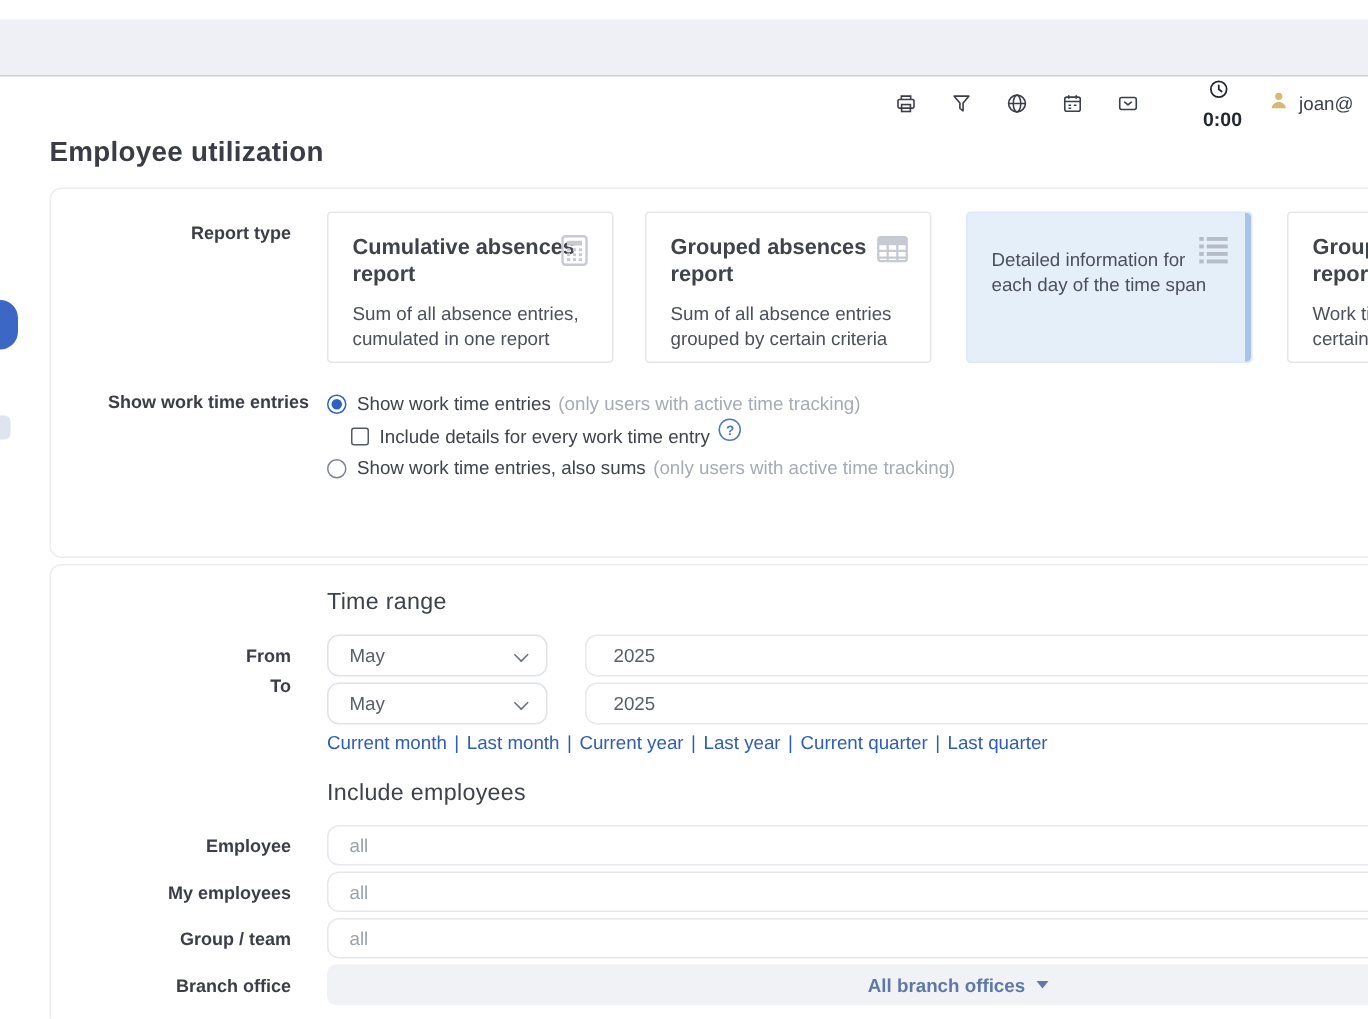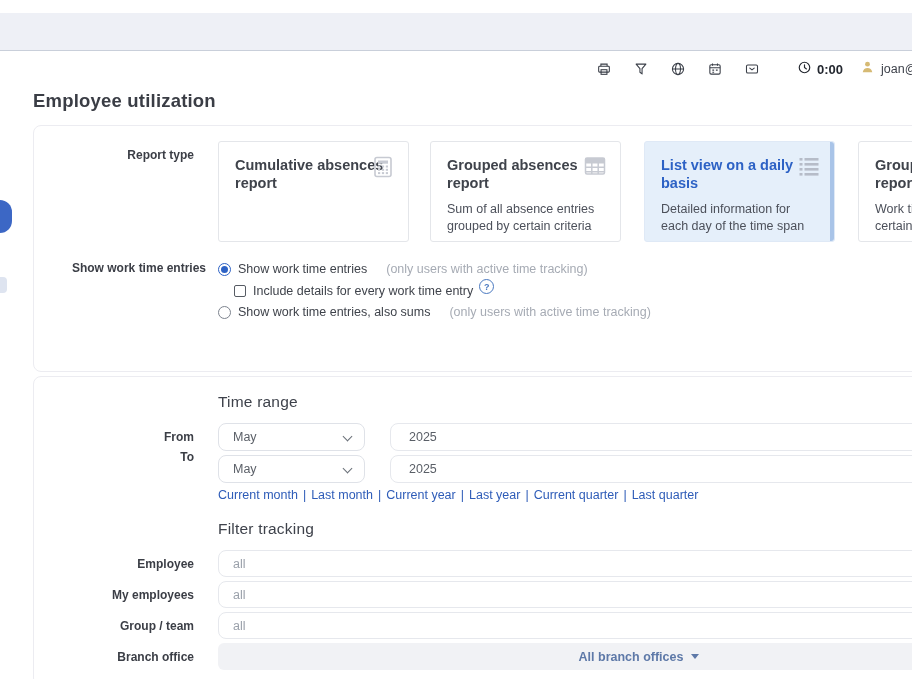--- a/index.html
+++ b/index.html
@@ -8,21 +8,21 @@
     background:#ffffff;font-family:"Liberation Sans",sans-serif;
     -webkit-font-smoothing:antialiased;
   }
   
   .top-strip{position:absolute;left:0;top:0;width:100%;height:13px;background:#ffffff;}
   .top-band{position:absolute;left:0;top:13px;width:100%;height:37px;background:#eef0f6;border-bottom:1px solid #c9cfda;}
   
   .toolbar{position:absolute;left:596px;top:60px;height:18px;display:flex;align-items:center;}
   .tb-icon{width:16px;height:16px;margin-right:21px;display:flex;align-items:center;justify-content:center;cursor:pointer;}
   .tb-icon svg{display:block;}
-  .timer{display:flex;align-items:center;margin-left:16px;cursor:pointer;}
+  .timer{display:flex;align-items:center;margin-left:16px;cursor:pointer;flex-direction:column;}
   .timer-text{font-size:13px;font-weight:700;color:#23272f;margin-left:5px;}
   .user-chip{display:flex;align-items:center;margin-left:17px;cursor:pointer;}
   .user-email{font-size:12.5px;color:#3d414a;margin-left:6px;white-space:nowrap;}
   
   .page-title{position:absolute;left:33px;top:90px;font-size:18.5px;font-weight:700;color:#3a3d45;letter-spacing:.2px;}
   
   .panel{position:absolute;left:33px;width:1012px;background:#fff;border:1px solid #ececf1;border-radius:8px;box-sizing:border-box;}
   .panel-1{top:125px;height:247px;}
   .panel-2{top:376px;height:310px;}
   .field-label{position:absolute;font-size:12px;font-weight:700;color:#3b3e46;text-align:right;white-space:nowrap;}
@@ -34,21 +34,21 @@
   .card-desc{font-size:12.5px;color:#4c505a;line-height:17px;margin-top:9px;}
   .card-icon{position:absolute;top:13px;right:12px;}
   .card-stripe{position:absolute;right:0;top:0;width:4px;height:100%;background:#a9c4e8;border-radius:0 3px 3px 0;}
   
   .opt-row{position:absolute;display:flex;align-items:center;cursor:pointer;white-space:nowrap;}
   .radio{width:13px;height:13px;border:1px solid #7d838e;border-radius:50%;box-sizing:border-box;margin-right:7px;flex:0 0 auto;position:relative;background:#fff;}
   .radio.on{border-color:#2d62c5;}
   .radio.on::after{content:"";position:absolute;left:2px;top:2px;width:7px;height:7px;border-radius:50%;background:#2d62c5;}
   .checkbox{width:12px;height:12px;border:1px solid #565b63;border-radius:2px;box-sizing:border-box;margin-right:7px;background:#fff;flex:0 0 auto;}
   .opt-text{font-size:12.5px;color:#3f434b;}
-  .opt-note{font-size:12.5px;color:#a6abb4;margin-left:19px;}
+  .opt-note{font-size:12.5px;color:#a6abb4;margin-left:5px;}
   .help-icon{width:13px;height:13px;border:1px solid #4a79c0;border-radius:50%;margin-left:6px;font-size:9px;font-weight:700;color:#4a79c0;display:flex;align-items:center;justify-content:center;position:relative;top:-4px;cursor:pointer;}
   
   .section-heading{position:absolute;font-size:15.5px;color:#3e424b;letter-spacing:.2px;text-align:center;}
   
   .fake-select{position:absolute;width:147px;height:28px;border:1px solid #dfe2e8;border-radius:8px;background:#fff;box-sizing:border-box;display:flex;align-items:center;padding-left:14px;font-size:12.5px;color:#5a5f67;cursor:pointer;}
   .chev{position:absolute;right:13px;top:9px;width:6px;height:6px;border-right:1.4px solid #6a7078;border-bottom:1.4px solid #6a7078;transform:rotate(45deg);}
   .text-input{position:absolute;height:28px;border:1px solid #e6e8ed;border-radius:8px;background:#fff;box-sizing:border-box;font-size:12.5px;color:#5a5f67;font-family:"Liberation Sans",sans-serif;outline:none;}
   .year-input{padding-left:18px;width:660px;}
   .filter-input{padding-left:14px;width:832px;height:27px;}
   .filter-input::placeholder{color:#9aa0aa;opacity:1;}
@@ -126,20 +126,21 @@
 
 <div class="floater-blue"></div>
 <div class="floater-gray"></div>
 
 <div class="panel panel-1">
 
   <div class="field-label" style="left:0;top:22px;width:160px;">Report type</div>
 
   <div class="card" style="left:184px;">
     <div class="card-title">Cumulative absences report</div>
+    <div class="card-desc">Sum of all absence entries, cumulated in one report</div>
     <div class="card-icon">
       <svg width="26" height="24" viewBox="0 0 26 24" fill="#c7cad2">
         <rect x="5" y="2.5" width="16" height="19" rx="2" fill="none" stroke="#c7cad2" stroke-width="1.6"></rect>
         <rect x="8" y="5.5" width="10" height="3.2"></rect>
         <rect x="8" y="10.5" width="2.2" height="2"></rect>
           <rect x="11.9" y="10.5" width="2.2" height="2"></rect>
           <rect x="15.8" y="10.5" width="2.2" height="2"></rect>
         <rect x="8" y="13.8" width="2.2" height="2"></rect>
           <rect x="11.9" y="13.8" width="2.2" height="2"></rect>
           <rect x="15.8" y="13.8" width="2.2" height="2"></rect>
@@ -156,21 +157,20 @@
     <div class="card-icon">
       <svg width="26" height="22" viewBox="0 0 26 22" fill="none" stroke="#c7cad2" stroke-width="1.5">
         <rect x="3.5" y="3" width="19" height="16" rx="1.5"></rect>
         <path d="M3.5 7.8h19M3.5 12.3h19M3.5 16.8h19M9.8 3v16M16.2 3v16"></path>
         <rect x="3.5" y="3" width="19" height="4.8" fill="#c7cad2" stroke="none"></rect>
       </svg>
     </div>
   </div>
 
   <div class="card selected" style="left:610px;">
-    <div class="card-title">List view on a daily basis</div>
     <div class="card-desc">Detailed information for each day of the time span</div>
     <div class="card-icon">
       <svg width="26" height="22" viewBox="0 0 26 22" fill="#b6bcc8">
         <rect x="8.5" y="3" width="14" height="2.6"></rect>
           <rect x="3.5" y="3" width="3" height="2.6"></rect>
         <rect x="8.5" y="8" width="14" height="2.6"></rect>
           <rect x="3.5" y="8" width="3" height="2.6"></rect>
         <rect x="8.5" y="13" width="14" height="2.6"></rect>
           <rect x="3.5" y="13" width="3" height="2.6"></rect>
         <rect x="8.5" y="18" width="14" height="2.6"></rect>
@@ -223,21 +223,21 @@
   <div class="fake-select" style="left:184px;top:78px;">
     <span>May</span>
     <span class="chev"></span>
   </div>
   <input class="text-input year-input" style="left: 356px; top: 78px;" value="2025">
 
   <div class="quick-links" style="left:184px;top:111px;">
     <span class="ql">Current month</span><span class="sep">|</span><span class="ql">Last month</span><span class="sep">|</span><span class="ql">Current year</span><span class="sep">|</span><span class="ql">Last year</span><span class="sep">|</span><span class="ql">Current quarter</span><span class="sep">|</span><span class="ql">Last quarter</span>
   </div>
 
-  <div class="section-heading" style="left:184px;top:143px;">Filter tracking</div>
+  <div class="section-heading" style="left:184px;top:143px;">Include employees</div>
 
   <div class="field-label" style="left:0;top:180px;width:160px;">Employee</div>
   <input class="text-input filter-input" style="left: 184px; top: 173px;" placeholder="all">
 
   <div class="field-label" style="left:0;top:211px;width:160px;">My employees</div>
   <input class="text-input filter-input" style="left: 184px; top: 204px;" placeholder="all">
 
   <div class="field-label" style="left:0;top:242px;width:160px;">Group / team</div>
   <input class="text-input filter-input" style="left: 184px; top: 235px;" placeholder="all">
 

